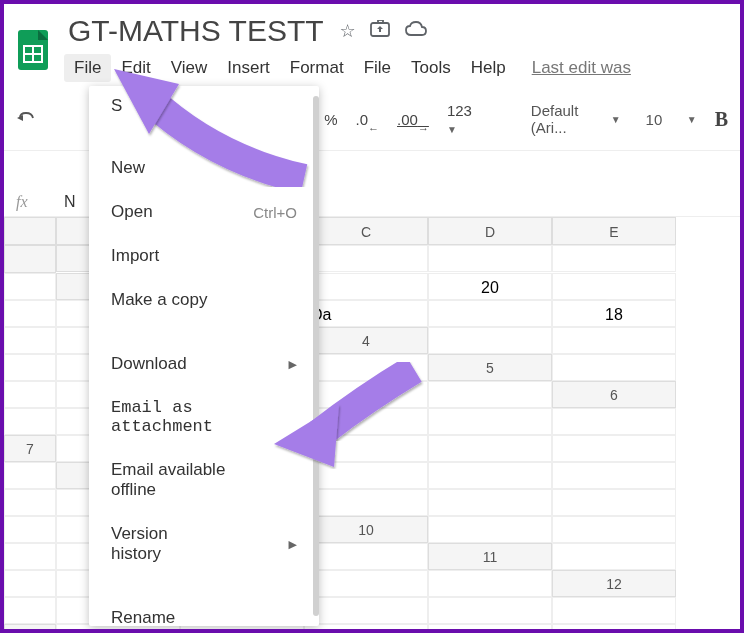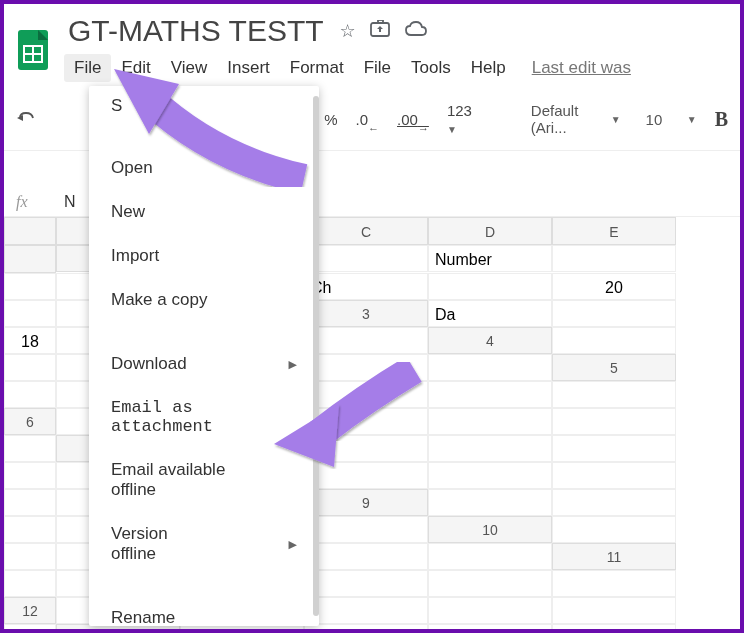--- a/index.html
+++ b/index.html
@@ -143,21 +143,20 @@
     <div class="corner"></div>
     <div class="colhead"></div>
     <div class="colhead"></div>
     <div class="colhead">C</div>
     <div class="colhead">D</div>
     <div class="colhead">E</div>
     <div class="colhead"></div>
     <div class="rowhead">1</div>
     <div class="cell  sel">Na</div>
     <div class="cell  "></div>
-    <div class="cell  ">Number</div>
     <div class="cell  "></div>
     <div class="cell  "></div>
     <div class="cell"></div>
     <div class="rowhead">2</div>
     <div class="cell  ">Ch</div>
     <div class="cell  "></div>
     <div class="cell num ">20</div>
     <div class="cell  "></div>
     <div class="cell  "></div>
     <div class="cell"></div>
@@ -243,45 +242,45 @@
     <div class="cell  "></div>
     <div class="cell  "></div>
   </div>
 
 <div class="dropdown">
   <div class="dd-item short">
       <span>S</span>
     </div>
   <div class="dd-group-gap"></div>
   <div class="dd-item">
+      <span>New</span>
+    </div>
+  <div class="dd-item">
       <span>Open</span>
       <span class="dd-shortcut">Ctrl+O</span>
     </div>
   <div class="dd-item">
-      <span>New</span>
-    </div>
-  <div class="dd-item">
       <span>Import</span>
     </div>
   <div class="dd-item">
       <span>Make a copy</span>
     </div>
   <div class="dd-group-gap"></div>
   <div class="dd-item">
       <span>Download</span>
       <span class="dd-submenu-caret">▶</span>
     </div>
   <div class="dd-item">
       <span style="max-width:140px;font-family:Liberation Mono, monospace;">Email as attachment</span>
     </div>
   <div class="dd-item">
       <span style="max-width:140px;">Email available offline</span>
     </div>
   <div class="dd-item">
-      <span style="max-width:100px;">Version offline</span>
+      <span style="max-width:100px;">Version history</span>
       <span class="dd-submenu-caret">▶</span>
     </div>
   <div class="dd-group-gap"></div>
   <div class="dd-item">
       <span>Rename</span>
     </div>
   <div class="dd-scroll"></div>
 </div>
 
 <div class="arrow" style="left:90px; top:55px;">

